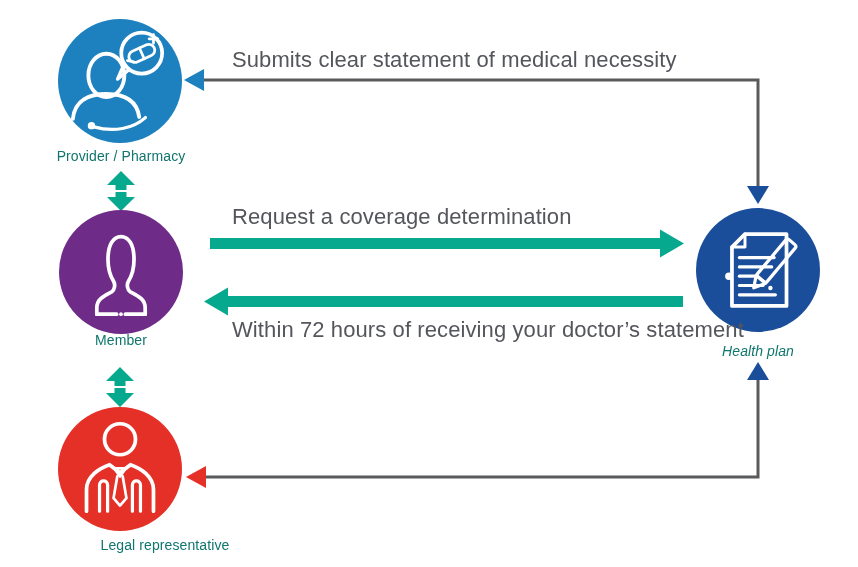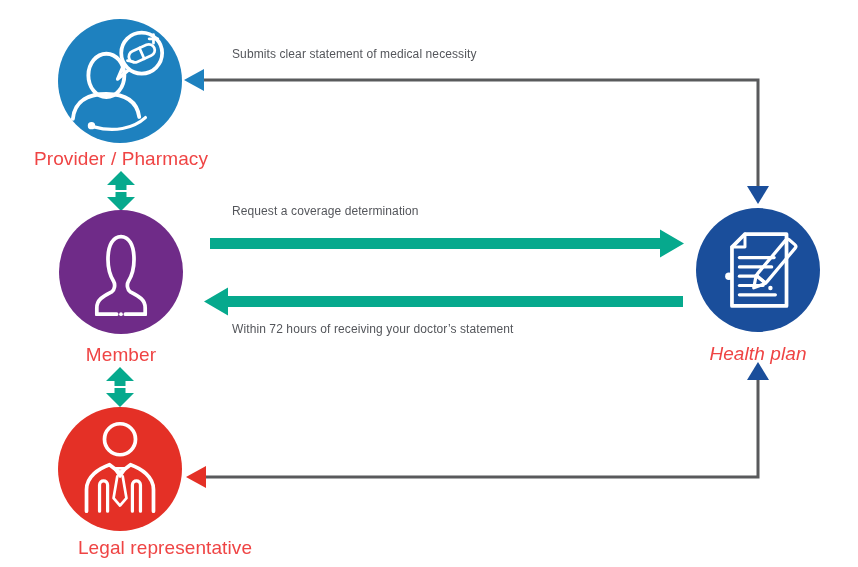--- a/index.html
+++ b/index.html
@@ -13,25 +13,25 @@
   .overlay{position:absolute;left:0;top:0;z-index:1;}
   .node{
     position:absolute;width:124px;height:124px;border-radius:50%;
     z-index:2;
   }
   .node svg{position:absolute;left:0;top:0;width:124px;height:124px;}
   .node-label{
     position:absolute;z-index:3;
     transform:translateX(-50%);
     white-space:nowrap;
-    font-size:19px;color:#ef4444;letter-spacing:0.1px;
+    font-size:14px;color:#0f766e;letter-spacing:0.1px;
   }
   .annotation{
     position:absolute;z-index:3;
-    font-size:12px;color:#54565B;letter-spacing:0.1px;
+    font-size:22px;color:#54565B;letter-spacing:0.1px;
     white-space:nowrap;
   }
   .annotation .line{line-height:25.5px;}
 </style>
 </head>
 <body>
 
 <div class="canvas">
 
   <svg class="overlay" width="858" height="567" viewBox="0 0 858 567">
@@ -81,21 +81,21 @@
 
   <div class="node" style="left: 59px; top: 210px; background-color: rgb(111, 43, 136);">
     <svg viewBox="0 0 100 100">
       <g fill="none" stroke="#ffffff" stroke-width="3" stroke-linecap="round" stroke-linejoin="round">
         <path d="M30.5,84 L30.5,79 C30.5,72 36,69.5 42.5,66 C45,64.5 45.5,60 44,57.5 C41.5,53.5 39.5,48 39.5,40 C39.5,27.5 44,21.5 50,21.5 C56,21.5 60.5,27.5 60.5,40 C60.5,48 58.5,53.5 56,57.5 C54.5,60 55,64.5 57.5,66 C64,69.5 69.5,72 69.5,79 L69.5,84"></path>
         <path d="M30.5,84 L46.5,84 M53.5,84 L69.5,84"></path>
         <circle cx="50" cy="84" r="1.5" fill="#ffffff" stroke="none"></circle>
       </g>
     </svg>
   </div>
-  <div class="node-label" style="left:121px;top:344px;">Member</div>
+  <div class="node-label" style="left:121px;top:332px;">Member</div>
 
   <div class="node" style="left: 58px; top: 407px; background-color: rgb(228, 48, 38);">
     <svg viewBox="0 0 100 100">
       <g fill="none" stroke="#ffffff" stroke-width="3" stroke-linecap="round" stroke-linejoin="round">
         <circle cx="50" cy="26" r="12.5"></circle>
         <path d="M23,84 L23,66.5 C23,56 33,49.5 41.5,46.5 L50,53 L58.5,46.5 C67,49.5 77,56 77,66.5 L77,84"></path>
         <path d="M33.5,84 L33.5,63 C33.5,58.5 40,58.5 40,63 L40,84" stroke-width="2.6"></path>
         <path d="M60,84 L60,63 C60,58.5 66.5,58.5 66.5,63 L66.5,84" stroke-width="2.6"></path>
         <path d="M45.5,49.5 L54.5,49.5 L50,56 Z" stroke-width="2.2"></path>
         <path d="M47.8,56 L44.8,73.5 L50,79.5 L55.2,73.5 L52.2,56" stroke-width="2.2"></path>

